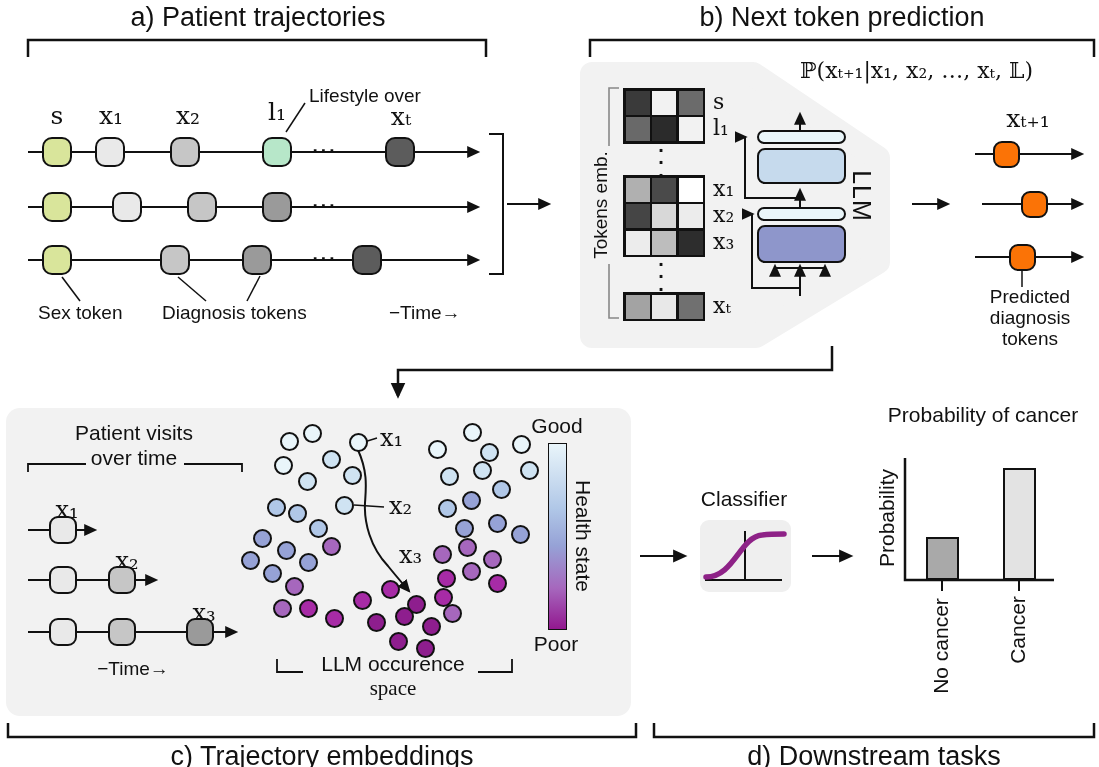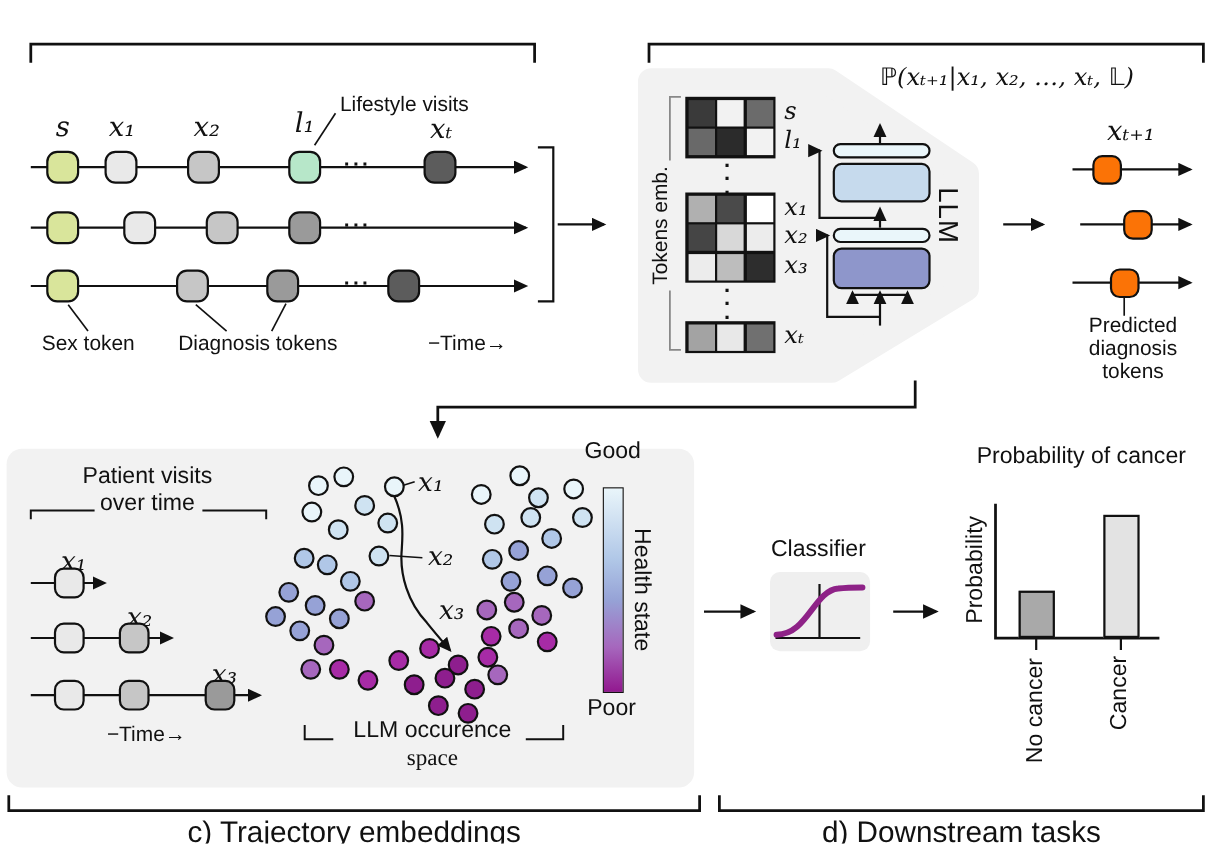--- a/index.html
+++ b/index.html
@@ -2,21 +2,21 @@
 <html><head>
 <meta charset="utf-8">
 <style>
   html,body{margin:0;padding:0;background:#fff;}
   #canvas{position:relative;width:1099px;height:767px;background:#fff;overflow:hidden;
           font-family:"Liberation Sans",sans-serif;color:#111;}
   #lines{position:absolute;left:0;top:0;z-index:1;}
   #overlay{position:absolute;left:0;top:0;width:1099px;height:767px;z-index:2;}
   .lbl{position:absolute;white-space:nowrap;color:#111;}
   .ctr{transform:translateX(-50%);}
-  .math{font-family:"DejaVu Serif","DejaVu Sans",serif;font-style:italic;}
+  .math{font-family:"DejaVu Serif","DejaVu Sans",serif;}
   .t27{font-size:27px;}
   .t22{font-size:22px;}
   .t21{font-size:21px;}
   .t19{font-size:19px;}
   .m25{font-size:25px;}
   .m24{font-size:24px;}
   .rot90{transform:translate(-50%,-50%) rotate(90deg);}
   .rotm90{transform:translate(-50%,-50%) rotate(-90deg);}
   .token{position:absolute;box-sizing:border-box;border:2.2px solid #111;border-radius:9px;}
   .pt{position:absolute;width:19px;height:19px;box-sizing:border-box;border:2px solid #111;border-radius:50%;}
@@ -123,30 +123,32 @@
     </g>
     <g stroke="#111" stroke-width="2.5" fill="none">
       <path d="M905,458 V580 H1054"></path>
       <path d="M942,581 V591" stroke-width="2"></path>
       <path d="M1019,581 V591" stroke-width="2"></path>
     </g>
   </svg>
 
   <div id="overlay">
 
+    <div class="lbl ctr t27" style="left:258px;top:2px;">a) Patient trajectories</div>
+    <div class="lbl ctr t27" style="left:842px;top:2px;">b) Next token prediction</div>
     <div class="lbl ctr t27" style="left:322px;top:741px;">c) Trajectory embeddings</div>
     <div class="lbl ctr t27" style="left:874px;top:741px;">d) Downstream tasks</div>
 
     <div class="lbl ctr math m25" style="left:57px;top:101px;">s</div>
     <div class="lbl ctr math m25" style="left:111px;top:101px;">x₁</div>
     <div class="lbl ctr math m25" style="left:188px;top:101px;">x₂</div>
     <div class="lbl ctr math m25" style="left:277px;top:97px;">l₁</div>
     <div class="lbl ctr math m25" style="left:401px;top:102px;">xₜ</div>
 
-    <div class="lbl t19" style="left:309px;top:85px;">Lifestyle visits</div>
+    <div class="lbl t19" style="left:309px;top:85px;">Lifestyle over</div>
     <div class="lbl t19" style="left:38px;top:302px;">Sex token</div>
     <div class="lbl t19" style="left:162px;top:302px;">Diagnosis tokens</div>
     <div class="lbl t19" style="left:389px;top:302px;">−Time→</div>
 
     <div class="lbl t22 math" style="left:800px;top:58px;">ℙ(xₜ₊₁|x₁, x₂, …, xₜ, 𝕃)</div>
     <div class="lbl t19 rotm90" style="left:601px;top:205px;">Tokens emb.</div>
     <div class="lbl rot90" style="left:861px;top:196px;font-size:25px;letter-spacing:1px;">LLM</div>
     <div class="lbl ctr math m25" style="left:1028px;top:104px;">xₜ₊₁</div>
     <div class="lbl ctr t19 pre" style="left:1030px;top:287px;">Predicted
 diagnosis
@@ -163,21 +165,21 @@
     <div class="lbl ctr math m24" style="left:127px;top:547px;">x₂</div>
     <div class="lbl ctr math m24" style="left:204px;top:599px;">x₃</div>
     <div class="lbl ctr t19" style="left:133px;top:658px;">−Time→</div>
     <div class="lbl math m24" style="left:380px;top:424px;">x₁</div>
     <div class="lbl math m24" style="left:389px;top:492px;">x₂</div>
     <div class="lbl math m24" style="left:399px;top:541px;">x₃</div>
     <div class="lbl ctr t21" style="left:393px;top:652px;">LLM occurence</div>
     <div class="lbl ctr t21" style="left:393px;top:676px;font-family:Liberation Serif, serif;">space</div>
 
     <div class="colorbar"></div>
-    <div class="lbl ctr t21" style="left:557px;top:398px;">Good</div>
+    <div class="lbl ctr t21" style="left:557px;top:414px;">Good</div>
     <div class="lbl ctr t21" style="left:556px;top:632px;">Poor</div>
     <div class="lbl t21 rot90" style="left:583px;top:536px;">Health state</div>
 
     <div class="lbl ctr t21" style="left:744px;top:487px;">Classifier</div>
     <div class="lbl ctr t21" style="left:983px;top:403px;">Probability of cancer</div>
     <div class="lbl t21 rotm90" style="left:887px;top:518px;">Probability</div>
     <div class="lbl t21 rotm90" style="left:941px;top:646px;">No cancer</div>
     <div class="lbl t21 rotm90" style="left:1018px;top:630px;">Cancer</div>
 
   <div class="token" style="left: 42px; top: 137px; width: 30px; height: 30px; background: rgb(217, 229, 155); border-radius: 10px;"></div>

